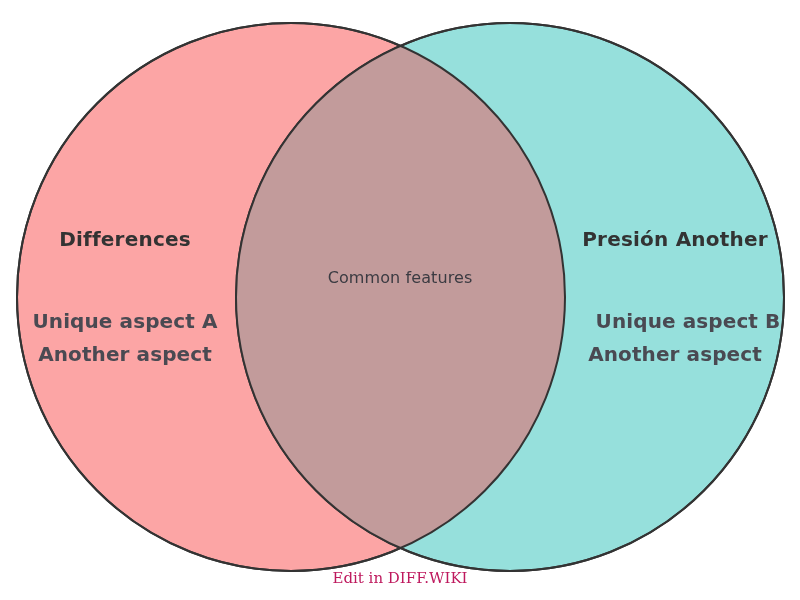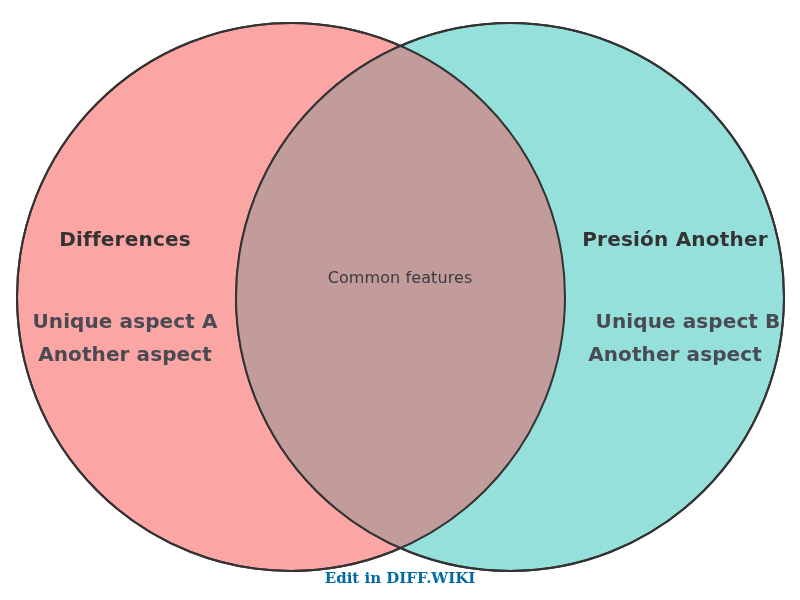--- a/index.html
+++ b/index.html
@@ -60,23 +60,22 @@
     letter-spacing: 0.1px;
     text-align: right;
   }
   .watermark {
     position: absolute;
     left: 400px;
     top: 578px;
     transform: translate(-50%, -50%);
     font-family: "DejaVu Serif", "Liberation Serif", serif;
     font-size: 15px;
-    color: #0369a1;
+    color: #be185d;
     white-space: nowrap;
-    font-weight: bold;
   }
 </style>
 </head>
 <body>
 
 <div id="venn-canvas">
 
   <svg id="venn-svg" viewBox="0 0 800 600">
     <defs>
       <clipPath id="clip-left">

